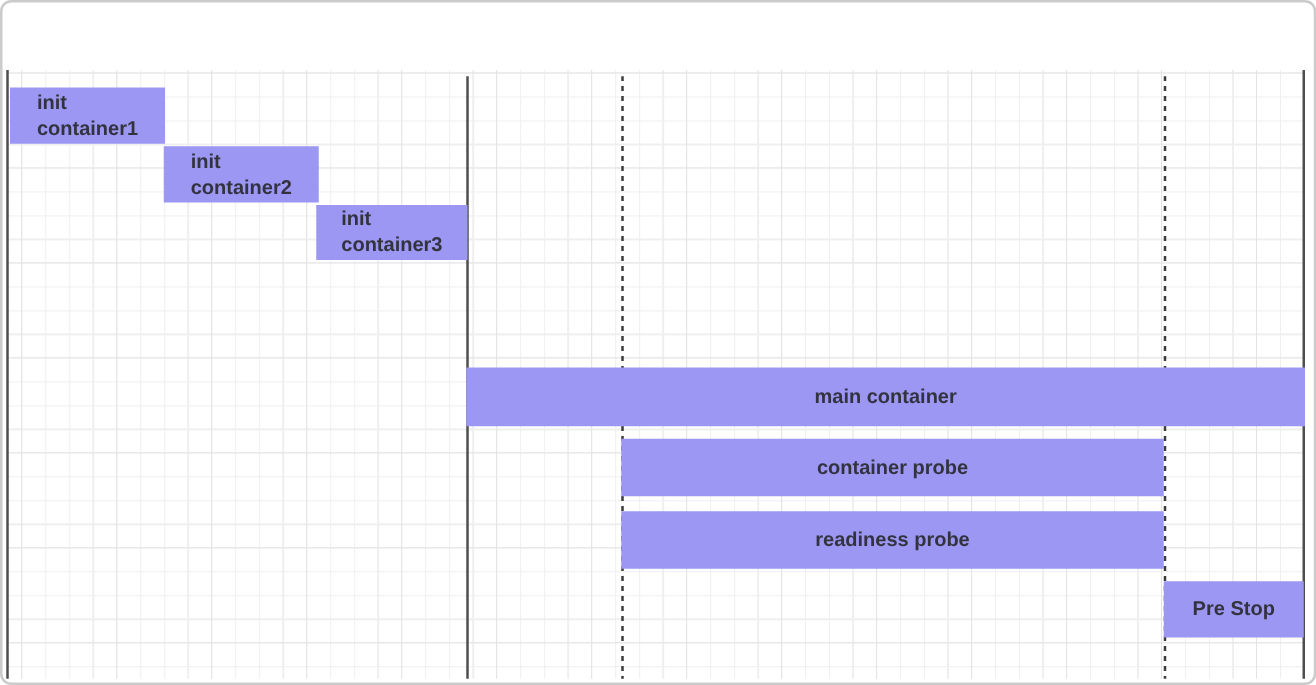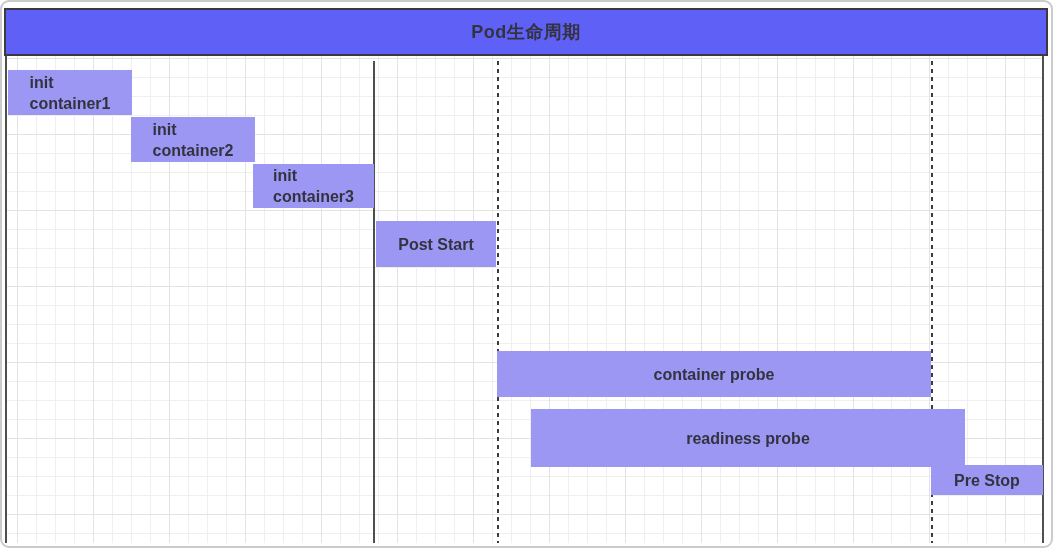--- a/index.html
+++ b/index.html
@@ -92,45 +92,42 @@
     justify-content: center;
     white-space: pre-line;
     z-index: 4;
   }
   .b0 { left: 3px;   top: 14px;  width: 124px; height: 45px; }
   .b1 { left: 126px; top: 61px;  width: 124px; height: 45px; }
   .b2 { left: 248px; top: 108px; width: 121px; height: 44px; }
   .b3 { left: 371px; top: 165px; width: 120px; height: 46px; }
   .b4 { left: 368px; top: 238px; width: 671px; height: 47px; }
   .b5 { left: 492px; top: 295px; width: 434px; height: 46px; }
-  .b6 { left: 492px; top: 353px; width: 434px; height: 58px; margin-left: 34px; }
-  .b7 { left: 926px; top: 409px; width: 112px; height: 30px; }
+  .b6 { left: 492px; top: 353px; width: 434px; height: 46px; }
+  .b7 { left: 926px; top: 409px; width: 112px; height: 45px; }
 </style>
 </head>
 <body>
 
 <div id="stage">
   <div class="card"></div>
 
-  <div class="title-bar">
-    <span>Pod生命周期</span>
-  </div>
 
   <div class="chart">
     <div class="edge edge-left"></div>
     <div class="edge edge-right"></div>
 
     <div class="divider solid"></div>
     <div class="divider dashed d1"></div>
     <div class="divider dashed d2"></div>
 
     <div class="bar b0">init
 container1</div>
     <div class="bar b1">init
 container2</div>
     <div class="bar b2">init
 container3</div>
-    <div class="bar b3">Post Start</div>
+    <div class="bar b4">main container</div>
     <div class="bar b5">container probe</div>
     <div class="bar b6">readiness probe</div>
     <div class="bar b7">Pre Stop</div>
   </div>
 </div>
 
 </body></html>

